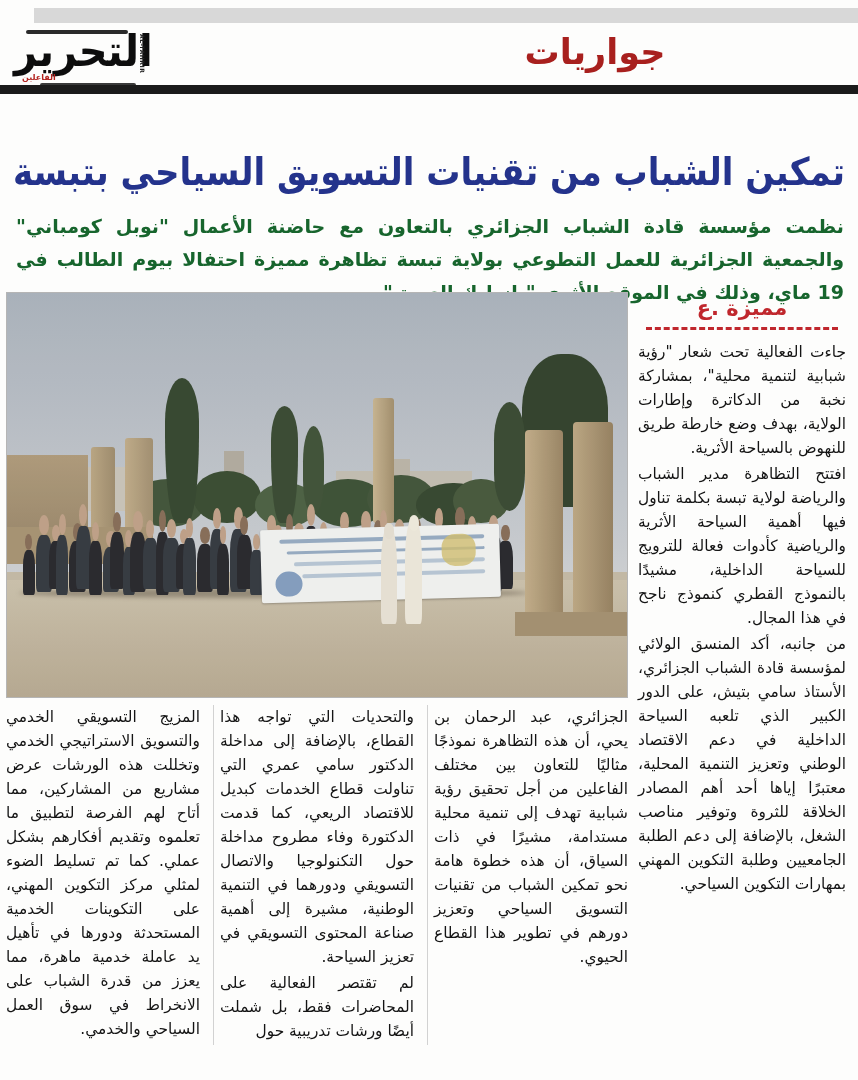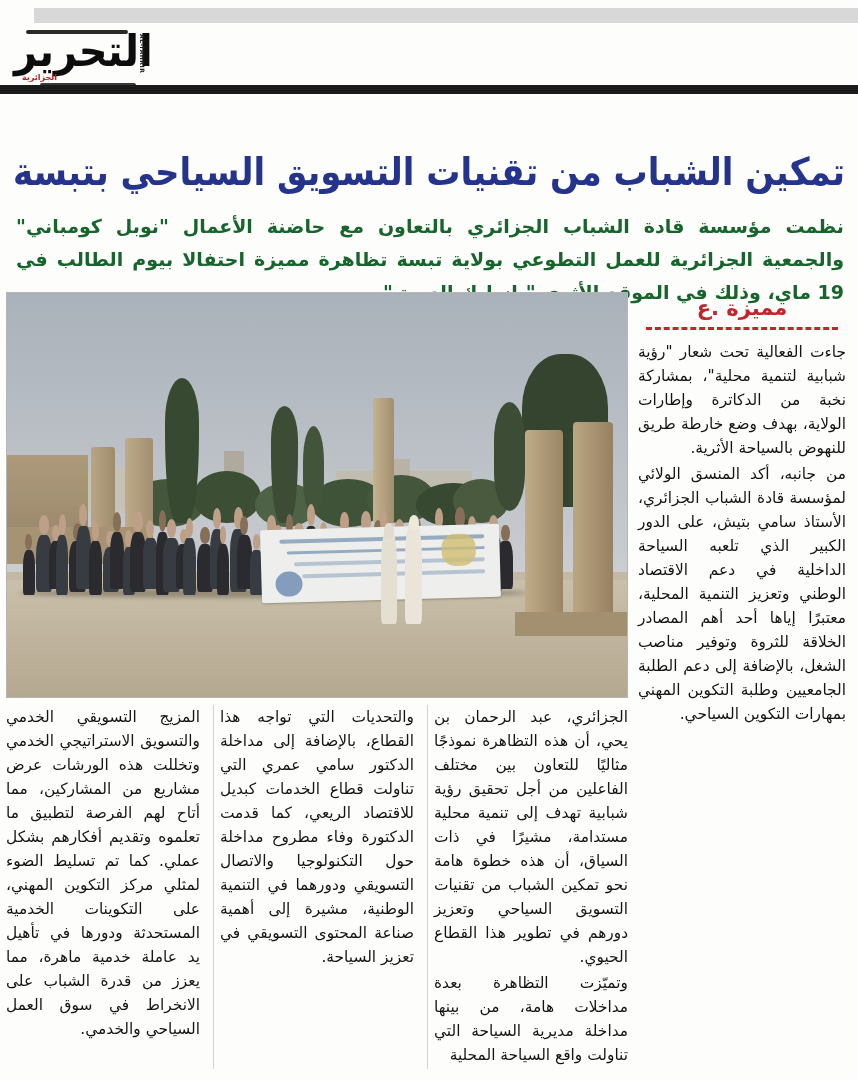--- a/index.html
+++ b/index.html
@@ -96,38 +96,40 @@
 <body>
 
 <div class="page">
   <div class="scan-strip"></div>
 
   <header class="masthead">
     <div class="logo">
       <div class="logo-topline"></div>
       <div class="logo-title">التحرير</div>
       <div class="logo-side">AL-TAHRIR</div>
-      <div class="logo-red">الجزائرية</div>
+      <div class="logo-red">الفاعلين</div>
       <div class="logo-botline"></div>
     </div>
+    <div class="section-title">جواريات</div>
   </header>
 
   <div class="black-rule"></div>
 
 
   <h1 class="headline">تمكين الشباب من تقنيات التسويق السياحي بتبسة</h1>
 
   <p class="lede">نظمت مؤسسة قادة الشباب الجزائري بالتعاون مع حاضنة الأعمال "نوبل كومباني"  والجمعية الجزائرية للعمل التطوعي بولاية تبسة تظاهرة مميزة احتفالا بيوم الطالب في 19 ماي، وذلك في الموقع الأثري "بازيليك العريق".</p>
 
   <div class="content">
 
     <aside class="aside">
       <div class="byline">مميزة .ع</div>
       <div class="byline-sep"></div>
       <p>جاءت الفعالية تحت شعار "رؤية شبابية لتنمية محلية"، بمشاركة نخبة من الدكاترة وإطارات الولاية، بهدف وضع خارطة طريق للنهوض بالسياحة الأثرية.</p>
+      <p>افتتح التظاهرة مدير الشباب والرياضة لولاية تبسة بكلمة تناول فيها أهمية السياحة الأثرية والرياضية كأدوات فعالة للترويج للسياحة الداخلية، مشيدًا بالنموذج القطري كنموذج ناجح في هذا المجال.</p>
       <p>من جانبه، أكد المنسق الولائي لمؤسسة قادة الشباب الجزائري، الأستاذ سامي بتيش، على الدور الكبير الذي تلعبه السياحة الداخلية في دعم الاقتصاد الوطني وتعزيز التنمية المحلية، معتبرًا إياها أحد أهم المصادر الخلاقة للثروة وتوفير مناصب الشغل، بالإضافة إلى دعم الطلبة الجامعيين وطلبة التكوين المهني بمهارات التكوين السياحي.</p>
     </aside>
 
     <div class="main-left">
       <figure class="photo">
         <div class="scene">
           <div class="sky"></div>
           <div class="ground2"></div>
           <div class="ground"></div>
           <div class="crowd-shadow"></div>
@@ -347,24 +349,24 @@
             <div style="left: 60.3%; bottom: 18%; width: 2.6%; height: 24%; background: rgb(236, 228, 210); border-radius: 40% 40% 10% 10%;"></div>
             <div style="left: 64.2%; bottom: 18%; width: 2.8%; height: 26%; background: rgb(241, 234, 217); border-radius: 40% 40% 10% 10%;"></div>
             <div style="left: 60.8%; bottom: 39%; width: 1.6%; height: 4%; background: rgb(232, 224, 207); border-radius: 50%;"></div>
             <div style="left: 64.9%; bottom: 41%; width: 1.6%; height: 4%; background: rgb(243, 237, 219); border-radius: 50%;"></div>
           </div>
       </figure>
 
       <div class="cols">
         <div class="col">
           <p>الجزائري، عبد الرحمان بن يحي، أن هذه التظاهرة نموذجًا مثاليًا للتعاون بين مختلف الفاعلين من أجل تحقيق رؤية شبابية تهدف إلى تنمية محلية مستدامة، مشيرًا في ذات السياق، أن هذه خطوة هامة نحو تمكين الشباب من تقنيات التسويق السياحي وتعزيز دورهم في تطوير هذا القطاع الحيوي.</p>
-          <p>وتميّزت التظاهرة بعدة مداخلات هامة، من بينها مداخلة مديرية السياحة التي تناولت واقع السياحة المحلية</p>
         </div>
         <div class="col">
           <p>والتحديات التي تواجه هذا القطاع، بالإضافة إلى مداخلة الدكتور سامي عمري التي تناولت قطاع الخدمات كبديل للاقتصاد الريعي، كما قدمت الدكتورة وفاء مطروح مداخلة حول التكنولوجيا والاتصال التسويقي ودورهما في التنمية الوطنية، مشيرة إلى أهمية صناعة المحتوى التسويقي في تعزيز السياحة.</p>
+          <p>لم تقتصر الفعالية على المحاضرات فقط، بل شملت أيضًا ورشات تدريبية حول</p>
         </div>
         <div class="col">
           <p>المزيج التسويقي الخدمي والتسويق الاستراتيجي الخدمي وتخللت هذه الورشات عرض مشاريع من المشاركين، مما أتاح لهم الفرصة لتطبيق ما تعلموه وتقديم أفكارهم بشكل عملي. كما تم تسليط الضوء لمثلي مركز التكوين المهني، على التكوينات الخدمية المستحدثة ودورها في تأهيل يد عاملة خدمية ماهرة، مما يعزز من قدرة الشباب على الانخراط في سوق العمل السياحي والخدمي.</p>
         </div>
       </div>
     </div>
 
   </div>
 </div>
 

